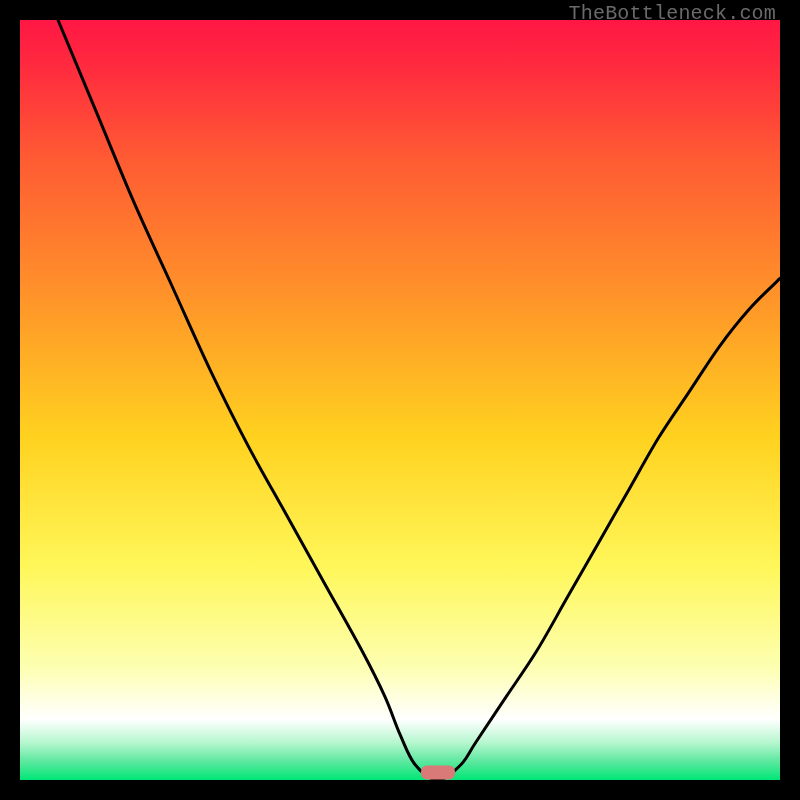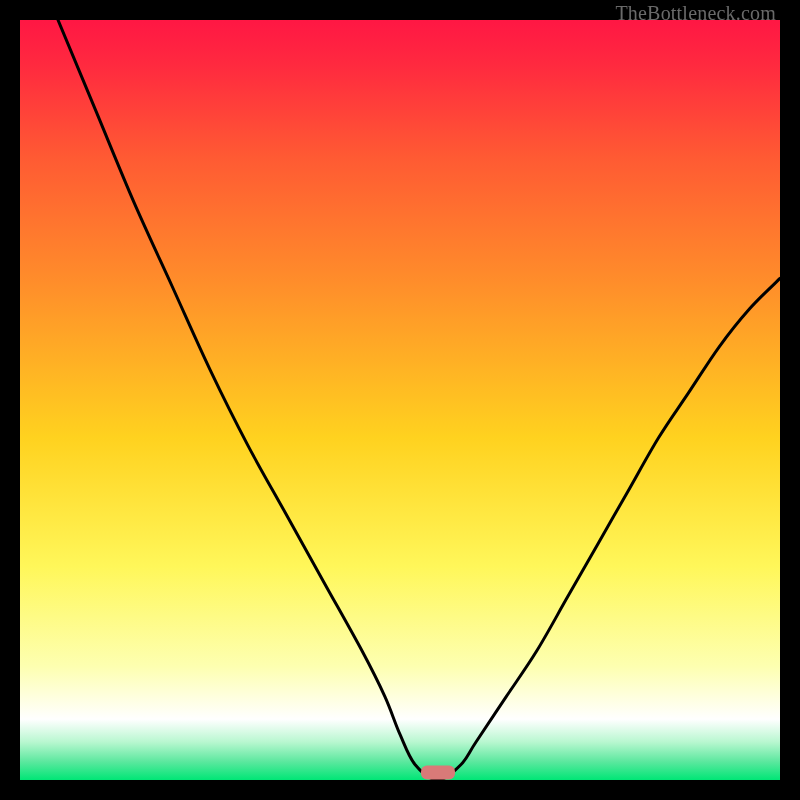--- a/index.html
+++ b/index.html
@@ -15,21 +15,21 @@
     left: 20px;
     top: 20px;
     width: 760px;
     height: 760px;
     background: #000;
   }
   .watermark {
     position: absolute;
     top: 2px;
     right: 24px;
-    font-family: Liberation Serif, serif;
+    font-family: Liberation Mono, monospace;
     font-size: 20px;
     color: #6a6a6a;
     letter-spacing: 0.2px;
   }
   svg {
     display: block;
   }
 </style>
 </head>
 <body>

